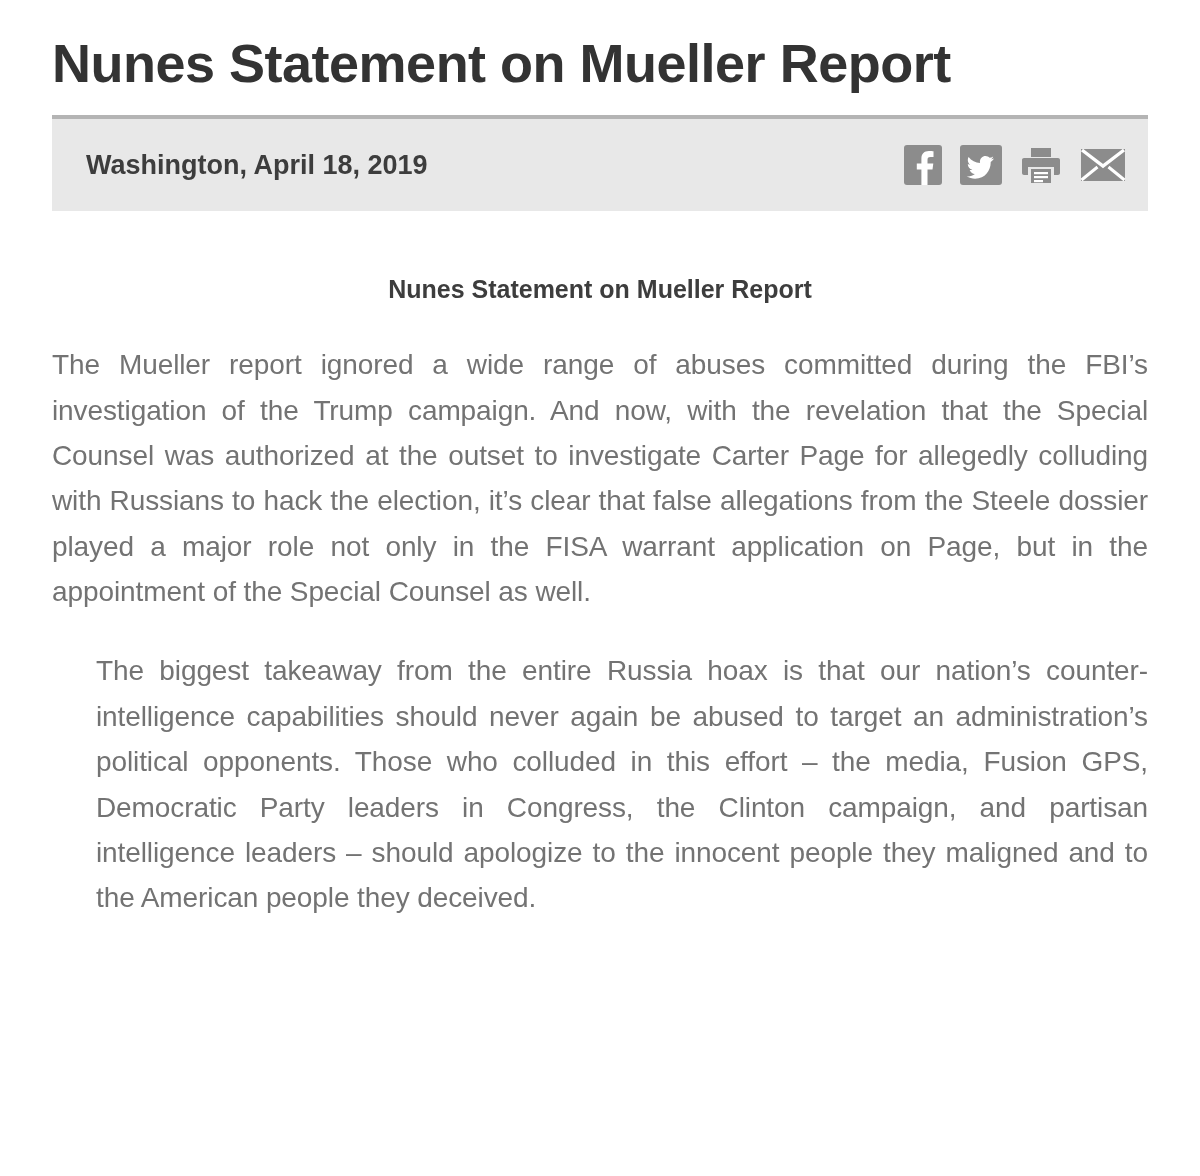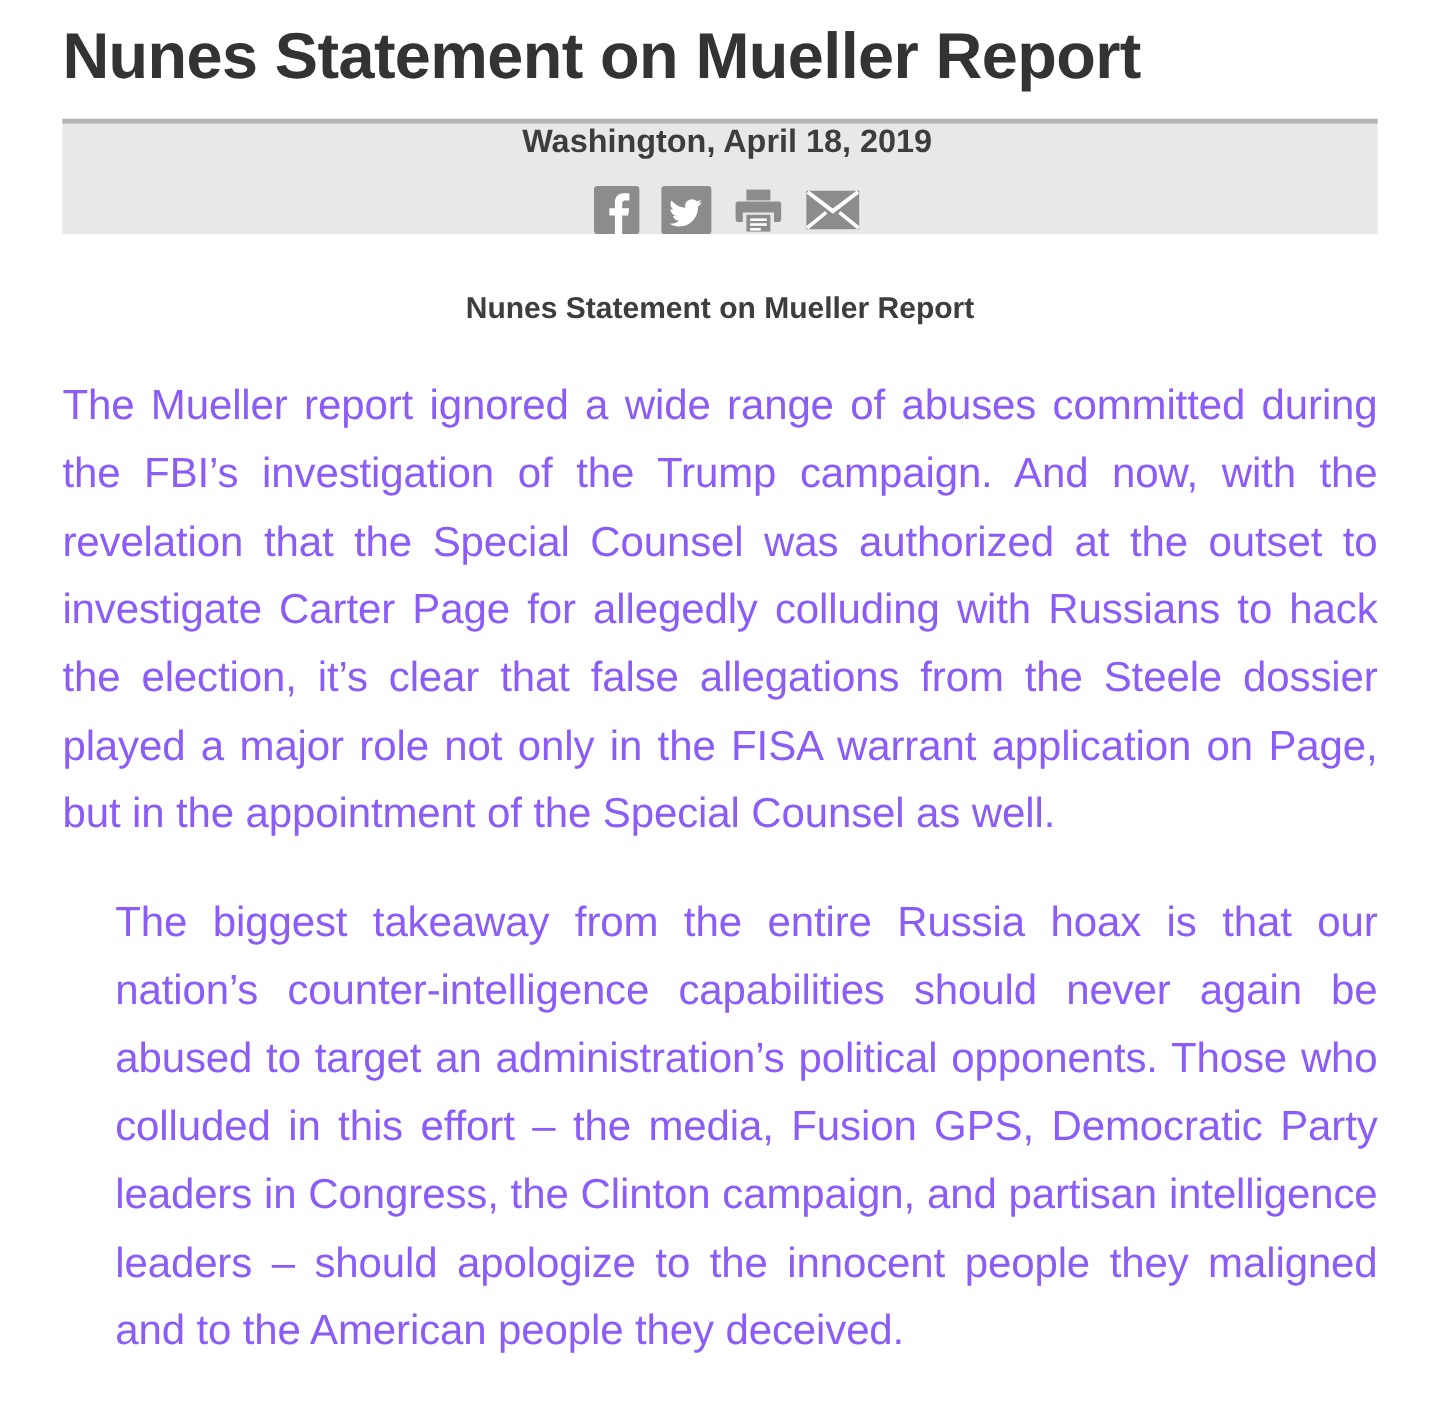--- a/index.html
+++ b/index.html
@@ -9,41 +9,40 @@
     background: #ffffff;
   }
   body {
     width: 1200px;
     height: 1176px;
     font-family: "Liberation Sans", sans-serif;
     color: #4a4a4a;
     overflow: hidden;
   }
   .page {
-    padding: 12px 52px 0 52px;
+    padding: 28px 52px 0 52px;
   }
   .page-title {
     font-size: 54px;
     line-height: 1.32;
     font-weight: bold;
     color: #333333;
     letter-spacing: -0.5px;
     margin: 0 0 16px 0;
     max-width: 950px;
   }
   .meta-bar {
     background: #e8e8e8;
     border-top: 4px solid #b4b4b4;
     height: 96px;
     display: flex;
     align-items: center;
     justify-content: space-between;
     padding: 0 22px 0 34px;
-    margin-bottom: 48px;
-    flex-direction: column;
+    margin-bottom: 64px;
   }
   .meta-location {
     font-size: 27px;
     font-weight: bold;
     color: #3d3d3d;
   }
   .share-icons {
     display: flex;
     align-items: center;
     gap: 18px;
@@ -57,23 +56,23 @@
     line-height: 0;
   }
   .body-heading {
     text-align: center;
     font-size: 25px;
     font-weight: bold;
     color: #3d3d3d;
     margin: 0 0 38px 0;
   }
   .body-text p {
-    font-size: 35px;
+    font-size: 28px;
     line-height: 1.62;
-    color: #8b5cf6;
+    color: #737373;
     text-align: justify;
     margin: 0 0 34px 0;
     letter-spacing: -0.1px;
   }
   .body-text p:last-child { margin-bottom: 0; margin-left: 44px; }
 </style>
 </head>
 <body>
 
 <div class="page">

